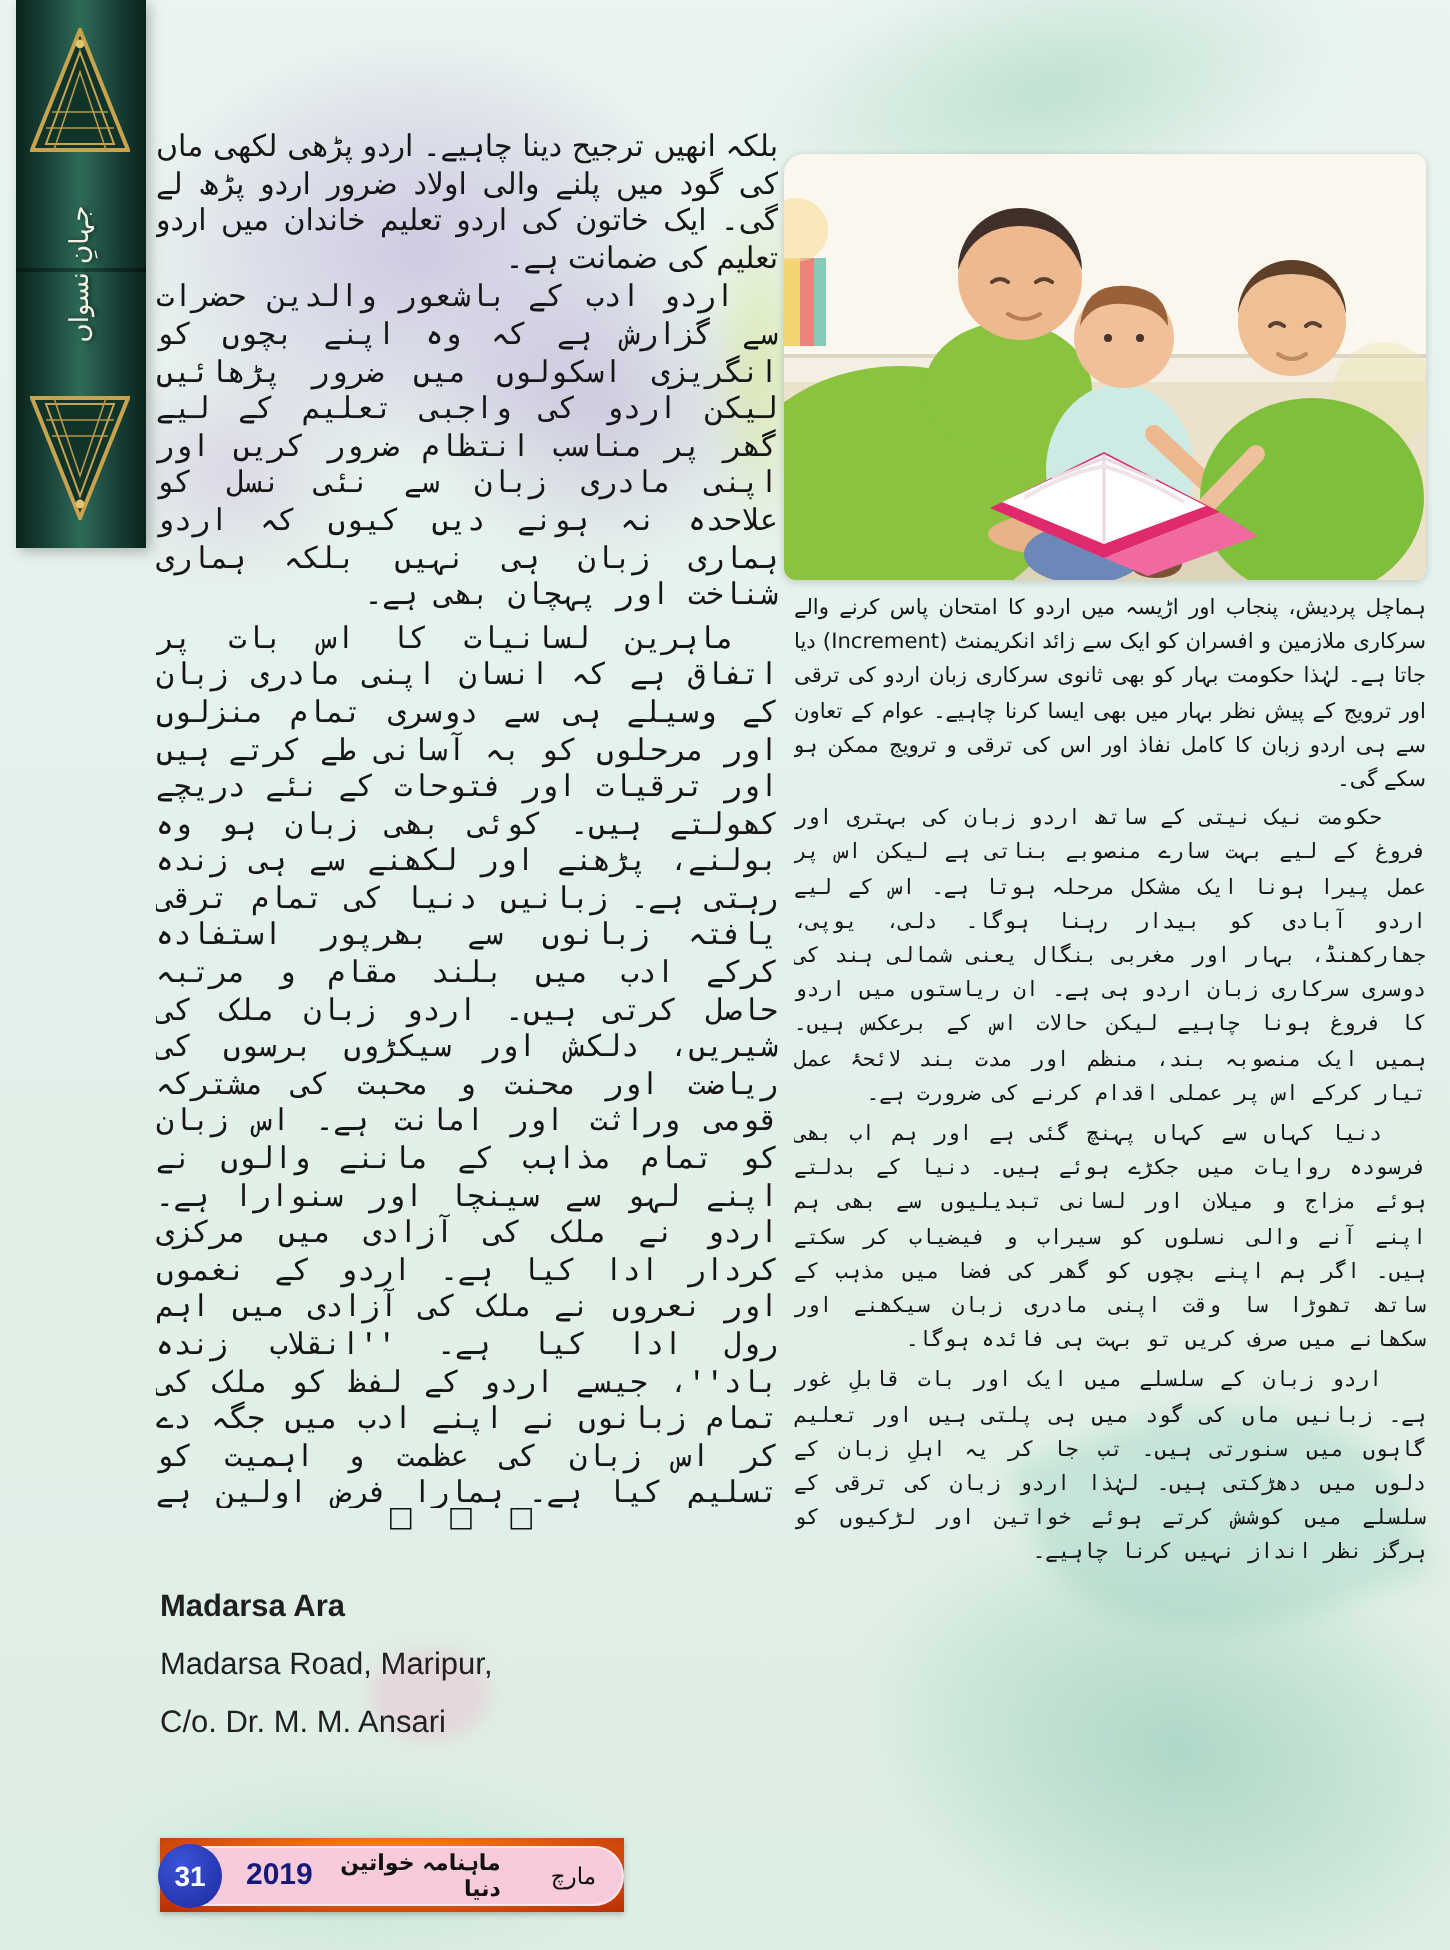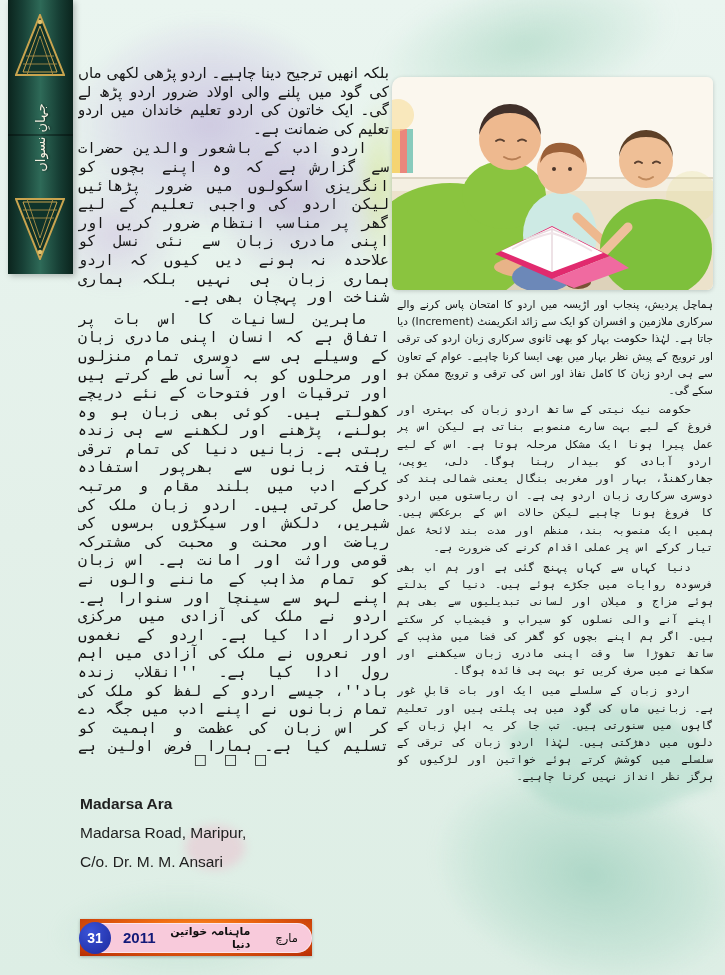--- a/index.html
+++ b/index.html
@@ -165,21 +165,21 @@
 
 <div class="author">
   <div class="name">Madarsa Ara</div>
   <div>Madarsa Road, Maripur,</div>
   <div>C/o. Dr. M. M. Ansari</div>
 </div>
 
 <div class="footer-badge">
   <div class="footer-pill">
     <div class="page-circle">31</div>
-    <span class="footer-year">2011</span>
+    <span class="footer-year">2019</span>
     <span class="footer-mag">ماہنامہ خواتین دنیا</span>
     <span class="footer-month">مارچ</span>
   </div>
 </div>
 
 <div class="col right-col">
   <p>ہماچل پردیش، پنجاب اور اڑیسہ میں اردو کا امتحان پاس کرنے والے سرکاری ملازمین و افسران کو ایک سے زائد انکریمنٹ (Increment) دیا جاتا ہے۔ لہٰذا حکومت بہار کو بھی ثانوی سرکاری زبان اردو کی ترقی اور ترویج کے پیش نظر بہار میں بھی ایسا کرنا چاہیے۔ عوام کے تعاون سے ہی اردو زبان کا کامل نفاذ اور اس کی ترقی و ترویج ممکن ہو سکے گی۔</p>
   <p>حکومت نیک نیتی کے ساتھ اردو زبان کی بہتری اور فروغ کے لیے بہت سارے منصوبے بناتی ہے لیکن اس پر عمل پیرا ہونا ایک مشکل مرحلہ ہوتا ہے۔ اس کے لیے اردو آبادی کو بیدار رہنا ہوگا۔ دلی، یوپی، جھارکھنڈ، بہار اور مغربی بنگال یعنی شمالی ہند کی دوسری سرکاری زبان اردو ہی ہے۔ ان ریاستوں میں اردو کا فروغ ہونا چاہیے لیکن حالات اس کے برعکس ہیں۔ ہمیں ایک منصوبہ بند، منظم اور مدت بند لائحۂ عمل تیار کرکے اس پر عملی اقدام کرنے کی ضرورت ہے۔</p>
   <p>دنیا کہاں سے کہاں پہنچ گئی ہے اور ہم اب بھی فرسودہ روایات میں جکڑے ہوئے ہیں۔ دنیا کے بدلتے ہوئے مزاج و میلان اور لسانی تبدیلیوں سے بھی ہم اپنے آنے والی نسلوں کو سیراب و فیضیاب کر سکتے ہیں۔ اگر ہم اپنے بچوں کو گھر کی فضا میں مذہب کے ساتھ تھوڑا سا وقت اپنی مادری زبان سیکھنے اور سکھانے میں صرف کریں تو بہت ہی فائدہ ہوگا۔</p>
   <p>اردو زبان کے سلسلے میں ایک اور بات قابلِ غور ہے۔ زبانیں ماں کی گود میں ہی پلتی ہیں اور تعلیم گاہوں میں سنورتی ہیں۔ تب جا کر یہ اہلِ زبان کے دلوں میں دھڑکتی ہیں۔ لہٰذا اردو زبان کی ترقی کے سلسلے میں کوشش کرتے ہوئے خواتین اور لڑکیوں کو ہرگز نظر انداز نہیں کرنا چاہیے۔</p>

